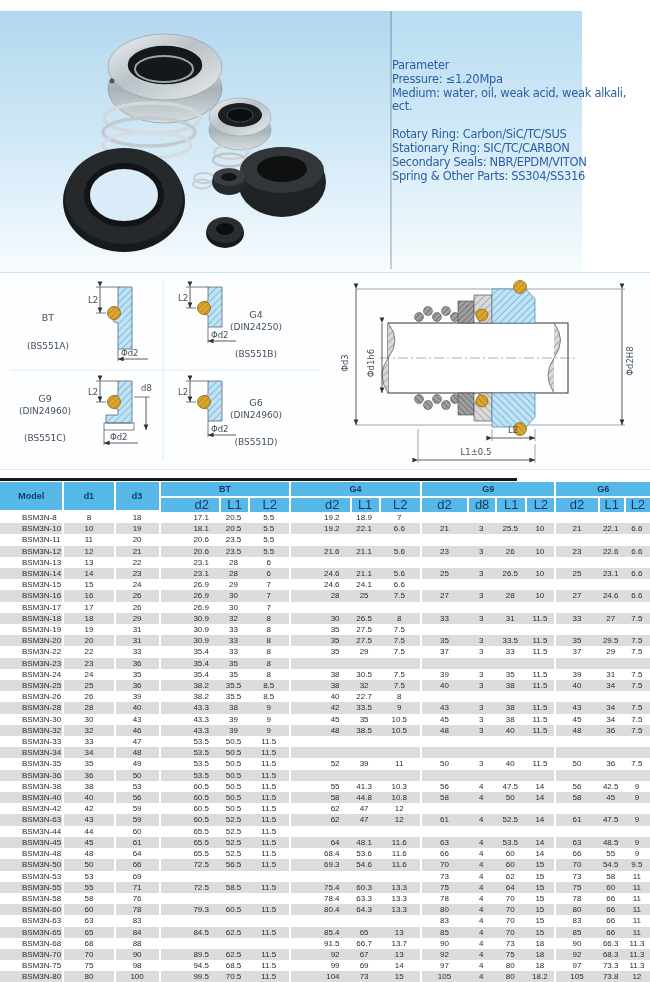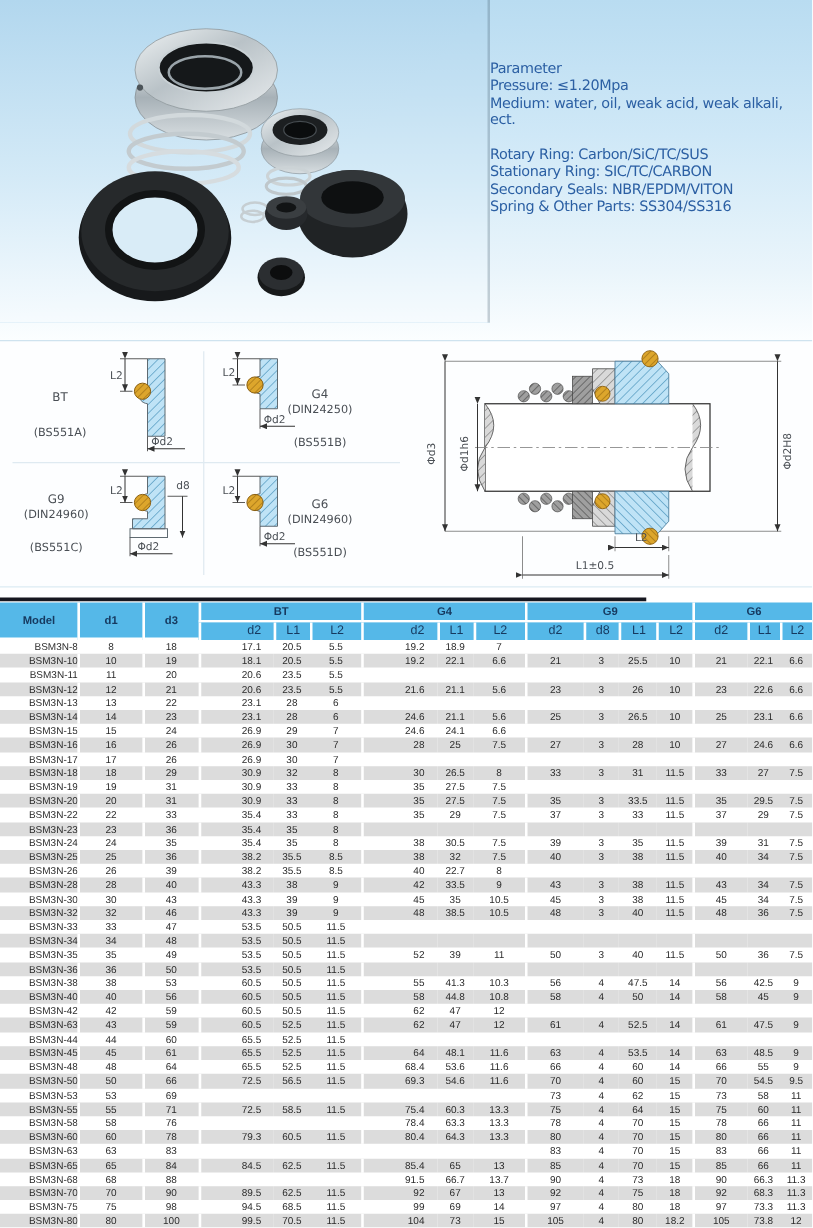--- a/index.html
+++ b/index.html
@@ -1,19 +1,19 @@
 <!DOCTYPE html>
 <html><head>
 <meta charset="utf-8">
 <style>
   html,body{margin:0;padding:0;}
   .page{position:relative;width:650px;height:982px;background:#fff;overflow:hidden;
         font-family:"Liberation Sans",sans-serif;}
   
-  .top{position:absolute;left:0;top:0;width:650px;height:272px;
+  .top{position:absolute;left:0;top:11px;width:582px;height:272px;
        background:linear-gradient(180deg,#b9dcf1 0%,#cfe8f7 40%,#eaf5fb 80%,#fbfeff 100%);text-decoration:underline;}
   .photo{position:absolute;left:0;top:0;width:390px;height:258px;
          background:linear-gradient(180deg,#b2d7ee 0%,#d4eaf7 55%,#f6fbfe 100%);
          border-right:2px solid rgba(70,95,110,.28);}
   .params{position:absolute;left:392px;top:48px;width:252px;color:#2b5fa3;
           font-size:11.5px;line-height:13.8px;font-family:"DejaVu Sans","Liberation Sans",sans-serif;
           letter-spacing:-0.3px;}
   .params .block{margin-bottom:14px;}
   
   .diagrams{position:absolute;left:0;top:272px;width:650px;height:196px;background:#fdfeff;
@@ -21,26 +21,26 @@
   .diagrams svg text{font-family:"DejaVu Sans","Liberation Sans",sans-serif;}
   
   .tablewrap{position:absolute;left:0;top:478px;width:517px;}
   .topbar{height:3px;background:#17171f;margin-bottom:1px;}
   table.spec{width:650px;table-layout:fixed;border-collapse:separate;border-spacing:0;}
   table.spec th,table.spec td{box-sizing:border-box;padding:0;overflow:hidden;white-space:nowrap;}
   table.spec th{background:#55b8e8;color:#16395f;font-weight:bold;font-size:9px;
                 height:14px;line-height:14px;text-align:center;border-left:2px solid #fff;}
   table.spec thead tr.grp th{border-bottom:2px solid #fff;}
   table.spec thead th.first{border-left:none;}
-  table.spec thead tr.sub th{font-weight:normal;font-size:10px;}
+  table.spec thead tr.sub th{font-weight:normal;font-size:13px;}
   table.spec thead th.ra{text-align:right;padding-right:10px;}
   table.spec tbody td{font-size:8px;height:11.2px;line-height:11.2px;color:#2b2b2b;text-align:center;}
   table.spec tbody tr.alt td{background:#dcdcdc;}
   table.spec tbody td.gs{border-left:2px solid #fff;}
-  table.spec tbody td.model{text-align:right;padding-left:6px;}
+  table.spec tbody td.model{text-align:left;padding-left:22px;}
   table.spec tbody td.ra{text-align:right;padding-right:10px;}
 </style>
 </head>
 <body>
 
 <div class="page">
 
   <section class="top">
     <div class="photo">
       <svg width="390" height="258" viewBox="0 0 390 258">

